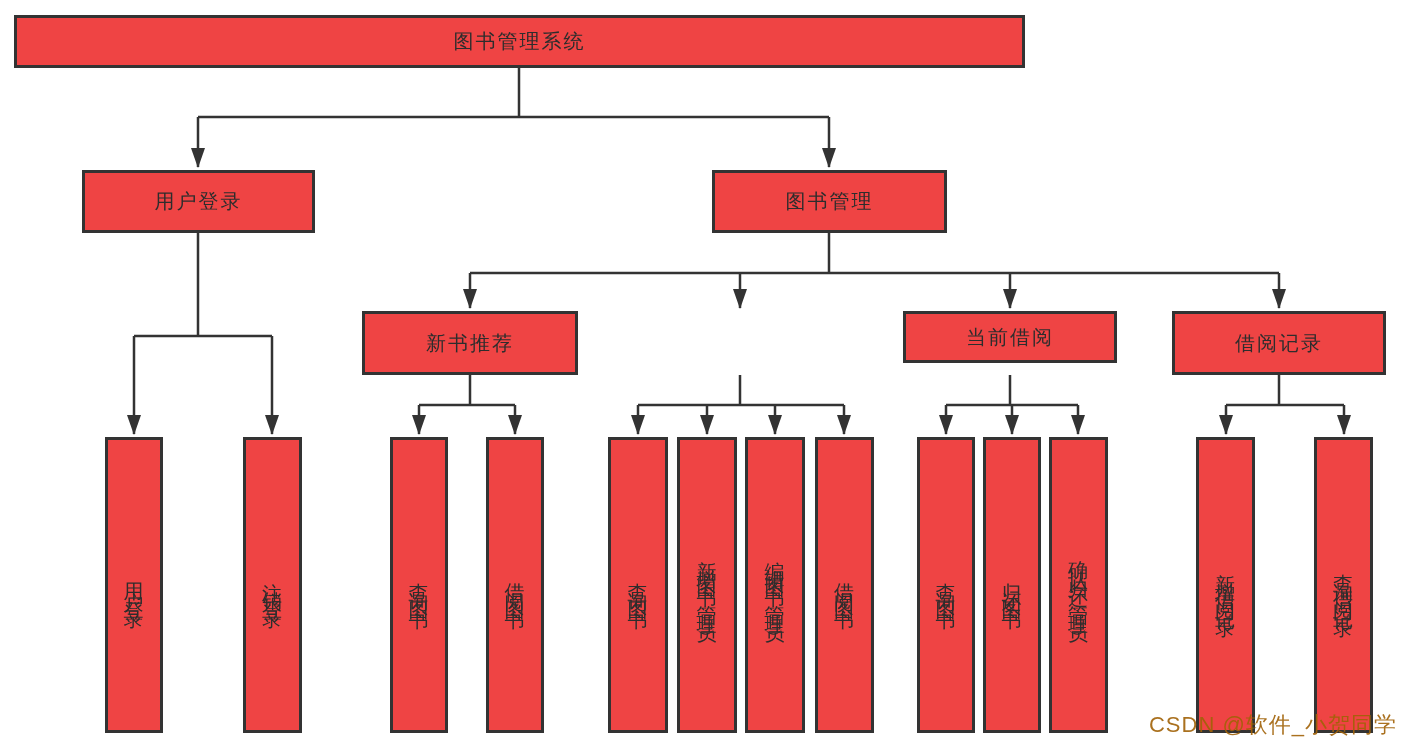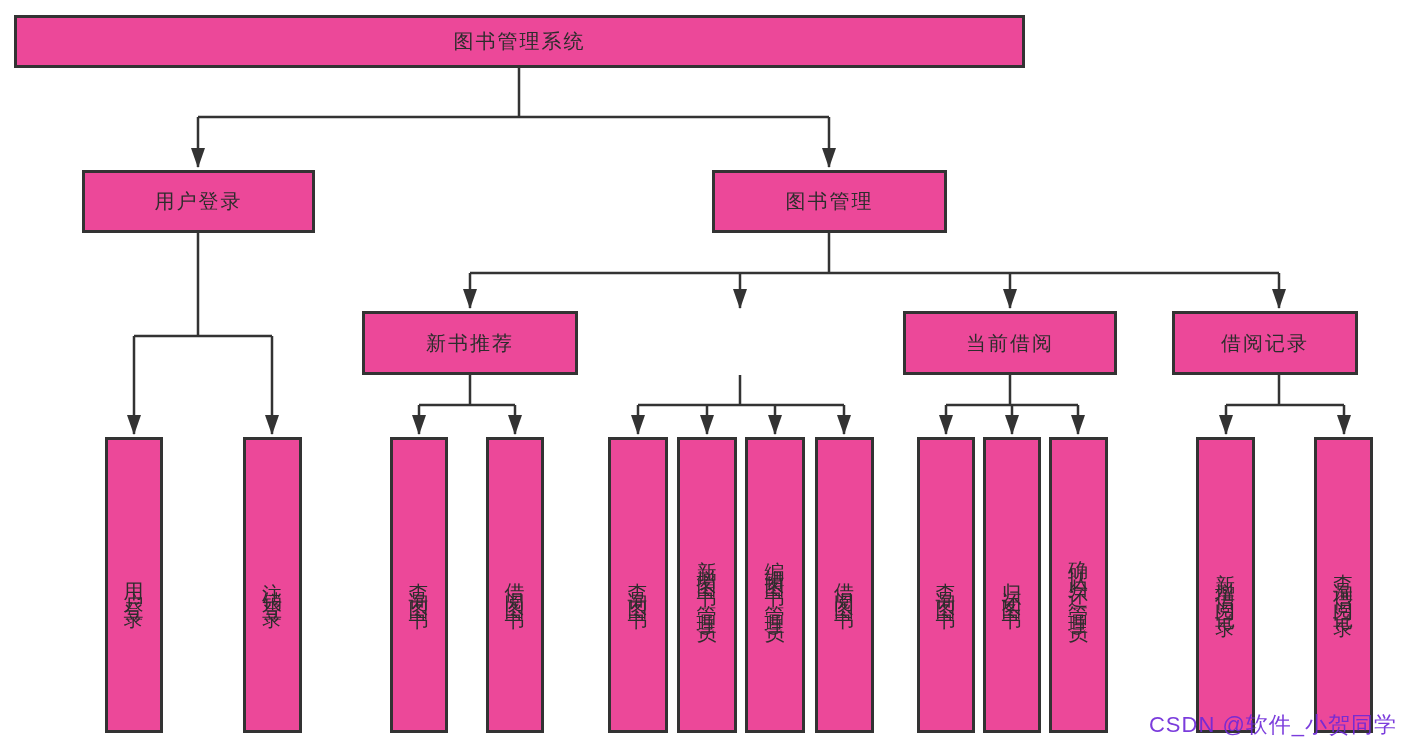--- a/index.html
+++ b/index.html
@@ -3,33 +3,33 @@
 <meta charset="utf-8">
 <style>
   * { margin:0; padding:0; box-sizing:border-box; }
   html,body { background:#ffffff; }
   body { font-family:"Liberation Sans","DejaVu Sans",sans-serif; color:#2d2d2d; }
   .canvas { position:relative; width:1405px; height:747px; background:#ffffff; overflow:hidden; }
   .connectors { position:absolute; left:0; top:0; width:1405px; height:747px; z-index:1; }
   .ln { stroke:#333333; stroke-width:2.5; fill:none; }
   .arrow { marker-end:url(#arw); }
   .box {
-    position:absolute; background:#ec4899; border:3px solid #333333;
+    position:absolute; background:#ef4444; border:3px solid #333333;
     display:flex; align-items:center; justify-content:center;
     font-size:20px; letter-spacing:2px; color:#2d2d2d; z-index:2;
   }
   .vbox { padding:4px 0; }
   .vtext {
     writing-mode:vertical-rl; text-orientation:mixed;
     font-size:20px; letter-spacing:9px; letter-spacing:9px;
     color:#2d2d2d; line-height:1;
   }
   .watermark {
     position:absolute; right:8px; bottom:7px; z-index:3;
-    font-size:22px; letter-spacing:1px; color:#6d28d9; opacity:0.9;
+    font-size:22px; letter-spacing:1px; color:#a16207; opacity:0.9;
   }
 </style>
 </head>
 <body>
 
 <div class="canvas">
 
   <svg class="connectors" width="1405" height="747" viewBox="0 0 1405 747" xmlns="http://www.w3.org/2000/svg">
     <defs>
       <marker id="arw" markerUnits="userSpaceOnUse" markerWidth="22" markerHeight="16" refX="20" refY="8" orient="auto">
@@ -78,24 +78,24 @@
   <div class="box" style="left:82px; top:170px; width:233px; height:63px">
     <span>用户登录</span>
   </div>
   <div class="box" style="left:362px; top:311px; width:216px; height:64px">
     <span>新书推荐</span>
   </div>
 
   <div class="box" style="left:712px; top:170px; width:235px; height:63px">
     <span>图书管理</span>
   </div>
-  <div class="box" style="left:903px; top:311px; width:214px; height:64px">
+  <div class="box" style="left:903px; top:311px; width:214px; height:52px">
     <span>当前借阅</span>
   </div>
-  <div class="box" style="left:1172px; top:311px; width:186px; height:64px">
+  <div class="box" style="left:1172px; top:311px; width:214px; height:64px">
     <span>借阅记录</span>
   </div>
 
   <div class="box vbox" style="left:105px; top:437px; width:58px; height:296px">
     <span class="vtext">用户登录</span>
   </div>
   <div class="box vbox" style="left:243px; top:437px; width:59px; height:296px">
     <span class="vtext">注销登录</span>
   </div>
 

